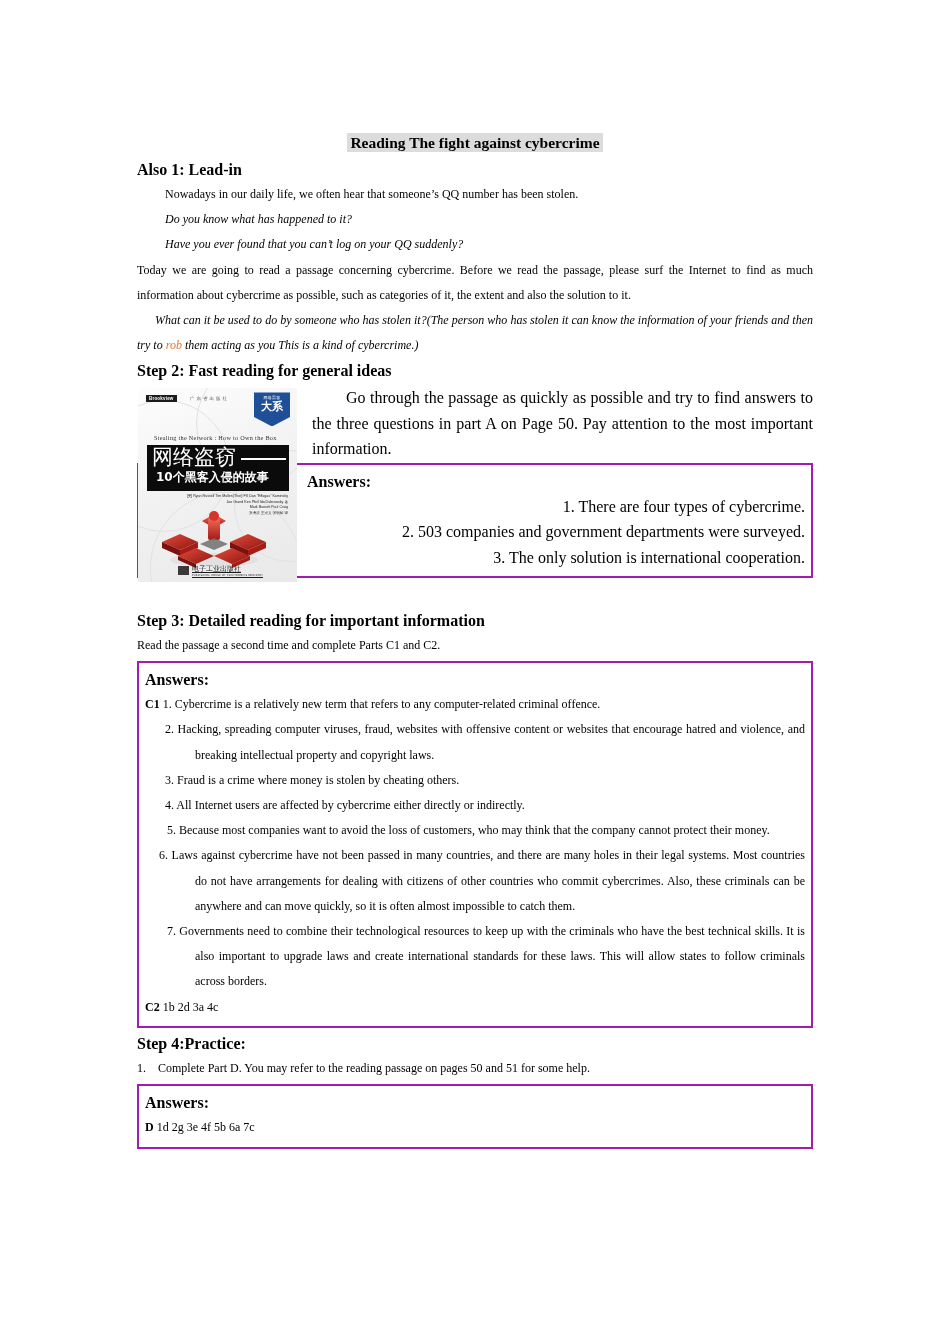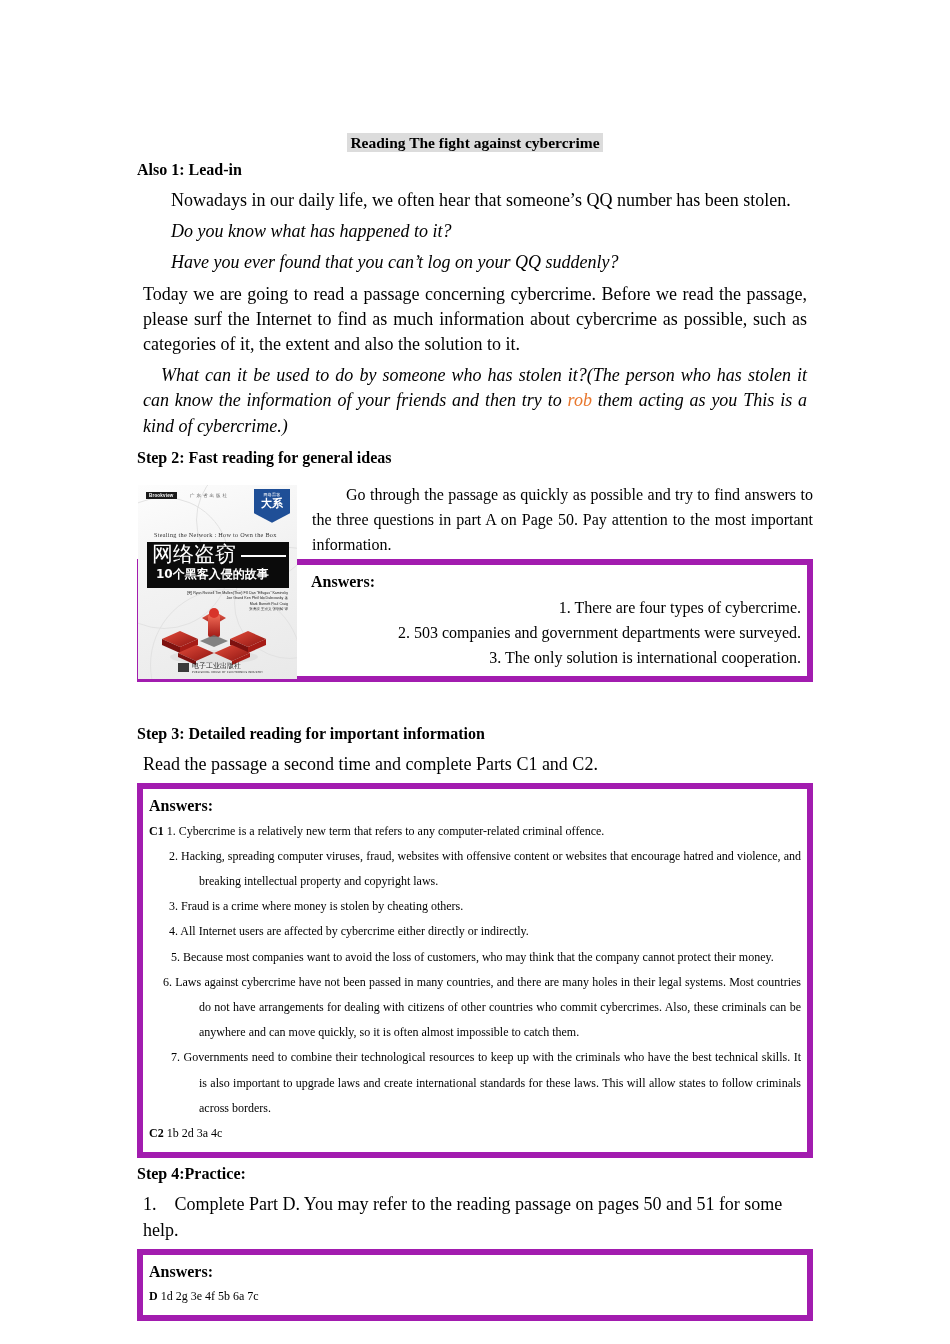--- a/index.html
+++ b/index.html
@@ -41,45 +41,45 @@
     background: #dcdcdc;
     padding: 1px 3px;
   }
   .step-head {
     font-size: 16px;
     font-weight: bold;
     line-height: 25px;
     margin: 0;
   }
   .para {
-    font-size: 18px;
+    font-size: 12px;
     line-height: 25.2px;
-    margin: 6px;
+    margin: 0;
     text-align: justify;
   }
   .para.j { text-align: justify; }
   .para.left { text-align: left; }
   .ital { font-style: italic; }
   .ind-1 { padding-left: 28px; }
   .rob { color: #E8762C; font-style: italic; }
 
   
   .step2-wrap {
     position: relative;
-    margin-top: 12px;
+    margin-top: 2px;
   }
   .go-para {
     margin-left: 175px;
     font-size: 16px;
     line-height: 25.2px;
     text-align: justify;
     text-indent: 34px;
   }
   .ansbox {
-    border: 6px solid #a21caf;
+    border: 2px solid #a21caf;
     box-sizing: border-box;
     margin-top: 2px;
   }
   .ansbox-inner {
     padding: 4px 6px 6px 6px;
   }
   .ansbox.b2 .ansbox-inner { padding-left: 168px; }
   .ans-title {
     font-weight: bold;
     font-size: 16px;
@@ -162,21 +162,21 @@
     width: 126px; text-align: right;
     font-size: 3.6px; color: #222; line-height: 5.4px;
     font-family: "Liberation Sans", sans-serif;
   }
   .bc-cubes { position: absolute; left: 20px; top: 120px; width: 112px; height: 60px; }
   .bc-pub {
     position: absolute; left: 40px; bottom: 5px;
     display: flex; align-items: center; gap: 3px;
   }
   .bc-pub .sq { width: 11px; height: 9px; background: #3a3a3a; }
-  .bc-pub .tx { font-size: 7px; color: #1a1a1a; font-family: "DejaVu Sans", sans-serif; }
+  .bc-pub .tx { font-size: 7px; color: #1a1a1a; font-family: "DejaVu Sans", sans-serif; text-decoration: underline; }
   .bc-pub .tx small { display:block; font-size: 2.6px; letter-spacing: .2px; }
 
   
   .c1-row { font-size: 12px; line-height: 25.2px; text-align: justify; }
   .i-a { padding-left: 20px; }
   .hang-a { padding-left: 50px; text-indent: -30px; }
   .hang-b { padding-left: 50px; text-indent: -36px; }
   .hang-c { padding-left: 50px; text-indent: -28px; }
   .bold { font-weight: bold; }
 </style>
@@ -279,21 +279,21 @@
       <div class="ansbox b2">
         <div class="ansbox-inner">
           <div class="ans-title">Answers:</div>
           <div class="ans-line">1. There are four types of cybercrime.</div>
           <div class="ans-line">2. 503 companies and government departments were surveyed.</div>
           <div class="ans-line">3. The only solution is international cooperation.</div>
         </div>
       </div>
     </div>
 
-    <div class="step-head" style="margin-top:39px;">Step 3: Detailed reading for important information</div>
+    <div class="step-head" style="margin-top:30px;">Step 3: Detailed reading for important information</div>
     <div class="para left">Read the passage a second time and complete Parts C1 and C2.</div>
 
     <div class="ansbox" style="margin-top:3px;">
       <div class="ansbox-inner">
         <div class="ans-title">Answers:</div>
 
         <div class="c1-row">
           <span class="bold">C1</span>
           <span>1. Cybercrime is a relatively new term that refers to any computer-related criminal offence.</span>
         </div>

